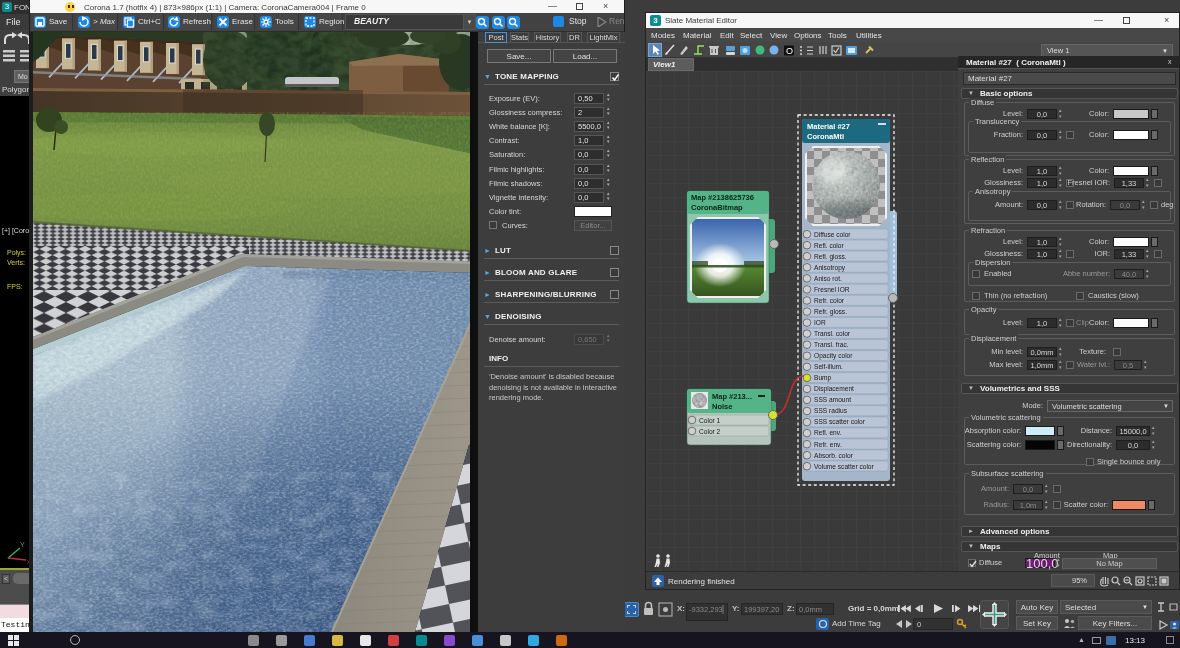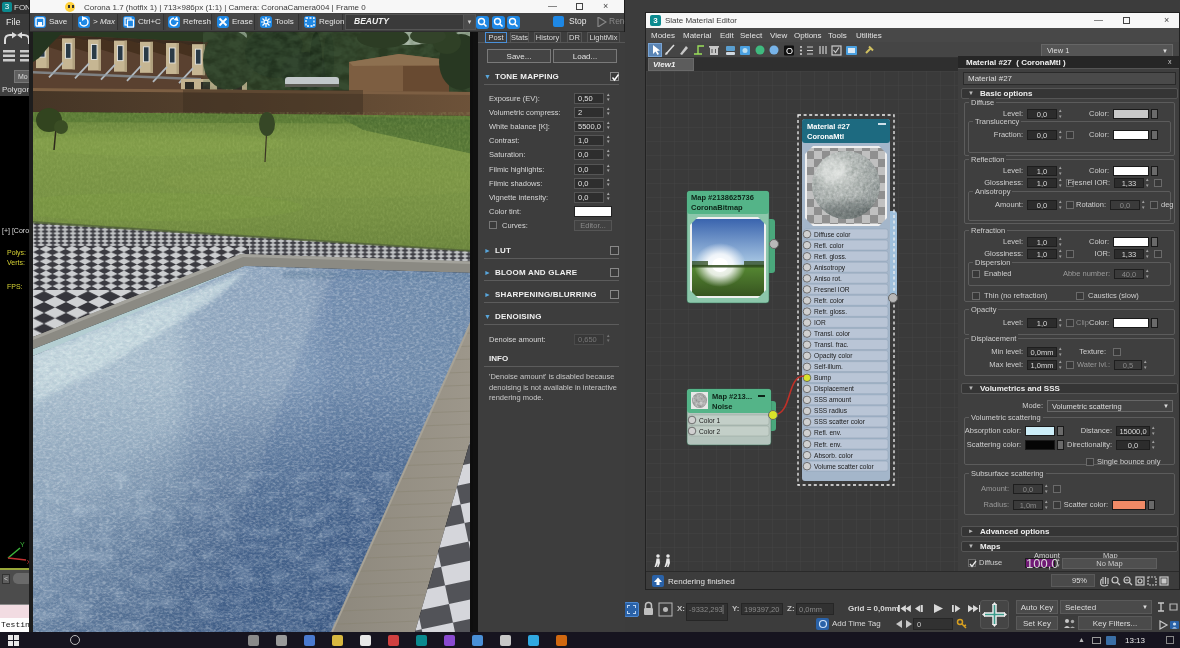--- a/index.html
+++ b/index.html
@@ -126,21 +126,21 @@
         <circle cx="16.5" cy="23" r="1.6" fill="#cde"></circle>
         <path d="M14,27.5 Q16.5,25 19,27.5" fill="#cde"></path>
       </svg>
 </div>
 </div>
 <div class="a" style="left:29px;top:0;width:596px;height:632px;background:#1d1d1d;overflow:hidden;">
 <div class="a" style="left:1px;top:0;width:594px;height:13px;background:#f7f7f7;"></div>
 <div class="a" style="left:36px;top:2px;width:10px;height:10px;background:#ffd23e;border-radius:50%;"></div>
 <div class="a" style="left:39px;top:5px;width:1.5px;height:2.5px;background:#333;"></div>
 <div class="a" style="left:43px;top:5px;width:1.5px;height:2.5px;background:#333;"></div>
-<div class="tx" style="left:55px;top:2.5px;font-size:8px;color:#3a3a3a;">Corona 1.7 (hotfix 1) | 713×986px (1:1) | Camera: CoronaCamera004 | Frame 0</div>
+<div class="tx" style="left:55px;top:2.5px;font-size:8px;color:#3a3a3a;">Corona 1.7 (hotfix 4) | 873×986px (1:1) | Camera: CoronaCamera004 | Frame 0</div>
 <div class="tx" style="left:519px;top:1px;font-size:9px;color:#444;">—</div>
 <div class="a" style="left:547px;top:3px;width:7px;height:7px;border:1px solid #444;"></div>
 <div class="tx" style="left:574px;top:1px;font-size:9px;color:#444;">×</div>
 <div class="a" style="left:1px;top:13px;width:594px;height:19px;background:#424242;border-bottom:1px solid #2e2e2e;">
 <div class="a" style="left:2px;top:1px;width:41px;height:16px;background:#464646;border-right:1px solid #333;">
 <div class="a" style="left:2px;top:2px;width:12px;height:12px;background:#1e88e5;border-radius:3px;"></div>
 <svg class="a" style="left:2px;top:2px" width="12" height="12">
           <rect x="2" y="2" width="8" height="8" rx="1" fill="none" stroke="#fff" stroke-width="1.4"></rect>
           <rect x="4" y="6" width="4" height="4" fill="#fff"></rect>
         </svg>
@@ -482,21 +482,21 @@
 <div class="tx" style="left:17px;top:40px;font-size:8px;font-weight:bold;color:#f0f0f0;letter-spacing:0.2px;">TONE MAPPING</div>
 <div class="a" style="left:132px;top:40px;width:9px;height:9px;background:#3a3a3a;border:1px solid #888;">
         <svg style="position:absolute;left:0;top:0" width="9" height="9">
           <polyline points="1.5,4.5 3.5,7 7.5,1.5" fill="none" stroke="#fff" stroke-width="1.4"></polyline>
         </svg>
       </div>
 <div class="a" style="left:6px;top:52px;width:135px;height:1px;background:#5c5c5c;"></div>
 <div class="tx" style="left:11px;top:62px;font-size:7.5px;color:#d6d6d6;">Exposure (EV):</div>
 <div class="a" style="left:96px;top:61px;width:30px;height:11px;background:#2e2e2e;border:1px solid #555;color:#e0e0e0;font-size:7.5px;line-height:10px;padding-left:3px;">0,50</div>
 <div class="tx" style="left:128px;top:60px;font-size:4.5px;color:#aaa;line-height:5px;">▲<br>▼</div>
-<div class="tx" style="left:11px;top:76.1px;font-size:7.5px;color:#d6d6d6;">Volumetric compress:</div>
+<div class="tx" style="left:11px;top:76.1px;font-size:7.5px;color:#d6d6d6;">Glossiness compress:</div>
 <div class="a" style="left:96px;top:75.1px;width:30px;height:11px;background:#2e2e2e;border:1px solid #555;color:#e0e0e0;font-size:7.5px;line-height:10px;padding-left:3px;">2</div>
 <div class="tx" style="left:128px;top:74.1px;font-size:4.5px;color:#aaa;line-height:5px;">▲<br>▼</div>
 <div class="tx" style="left:11px;top:90.19999999999999px;font-size:7.5px;color:#d6d6d6;">White balance [K]:</div>
 <div class="a" style="left:96px;top:89.19999999999999px;width:30px;height:11px;background:#2e2e2e;border:1px solid #555;color:#e0e0e0;font-size:7.5px;line-height:10px;padding-left:3px;">5500,0</div>
 <div class="tx" style="left:128px;top:88.19999999999999px;font-size:4.5px;color:#aaa;line-height:5px;">▲<br>▼</div>
 <div class="tx" style="left:11px;top:104.29999999999998px;font-size:7.5px;color:#d6d6d6;">Contrast:</div>
 <div class="a" style="left:96px;top:103.29999999999998px;width:30px;height:11px;background:#2e2e2e;border:1px solid #555;color:#e0e0e0;font-size:7.5px;line-height:10px;padding-left:3px;">1,0</div>
 <div class="tx" style="left:128px;top:102.29999999999998px;font-size:4.5px;color:#aaa;line-height:5px;">▲<br>▼</div>
 <div class="tx" style="left:11px;top:118.39999999999998px;font-size:7.5px;color:#d6d6d6;">Saturation:</div>
 <div class="a" style="left:96px;top:117.39999999999998px;width:30px;height:11px;background:#2e2e2e;border:1px solid #555;color:#e0e0e0;font-size:7.5px;line-height:10px;padding-left:3px;">0,0</div>

